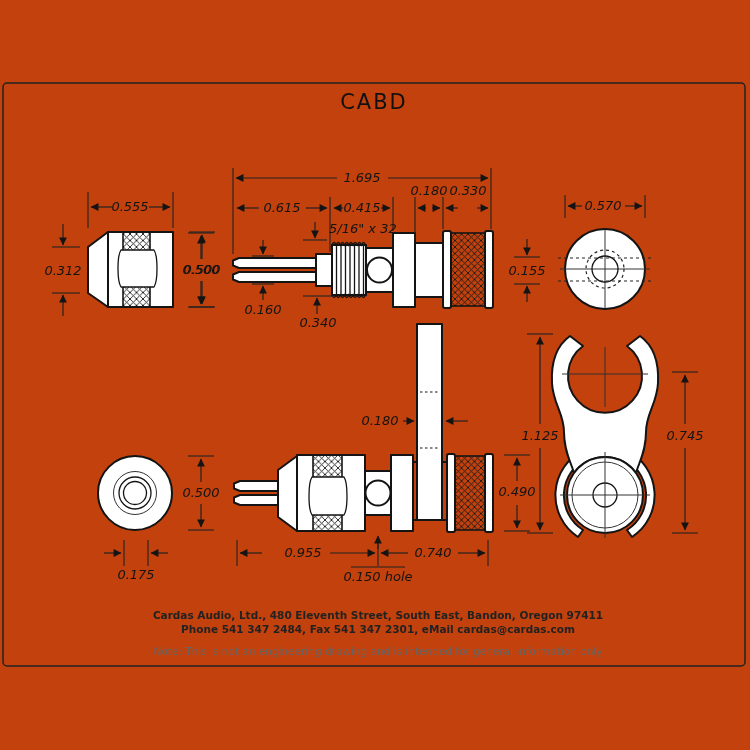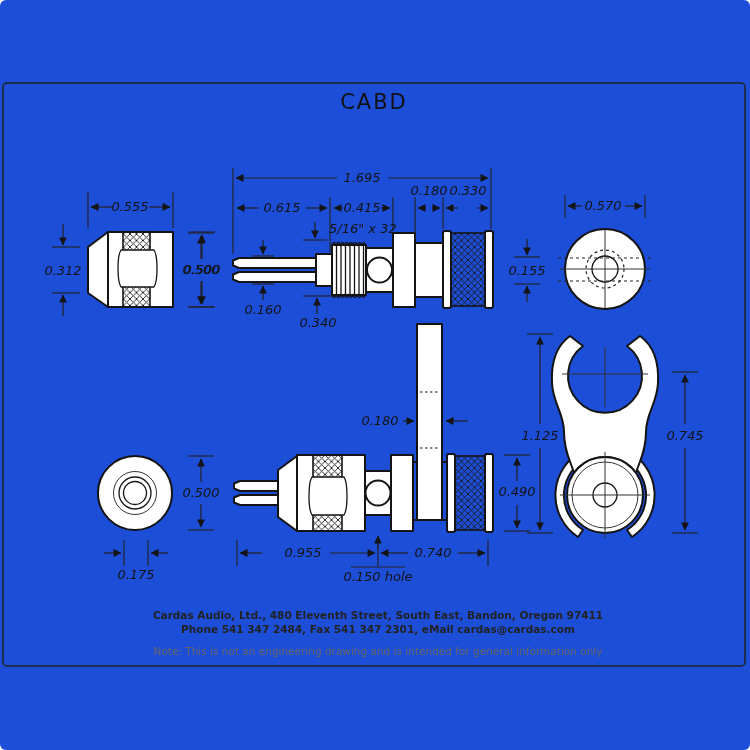--- a/index.html
+++ b/index.html
@@ -1,16 +1,16 @@
 <!DOCTYPE html>
 <html><head>
 <meta charset="utf-8">
 <style>
   html,body{margin:0;padding:0;background:#fff;}
-  .page{width:750px;height:750px;position:relative;background:#1d4ed8;font-family:"DejaVu Sans",sans-serif;border-radius:6px;}
+  .page{width:750px;height:750px;position:relative;background:#c2410c;font-family:"DejaVu Sans",sans-serif;}
   svg{display:block;}
   .ol{fill:#fff;stroke:#141414;stroke-width:2;stroke-linejoin:round;}
   .olt{fill:#fff;stroke:#141414;stroke-width:1.3;stroke-linejoin:round;}
   .ln{stroke:#141414;stroke-width:2;fill:none;}
   .lnt{stroke:#141414;stroke-width:1.3;fill:none;}
   .knr{fill:url(#kn);stroke:#141414;stroke-width:1.6;}
   .dl{stroke:#222;stroke-width:1.2;fill:none;}
   .tk{stroke:#222;stroke-width:1.1;fill:none;}
   .cl{stroke:#333;stroke-width:1;fill:none;}
   .hid{stroke:#222;stroke-width:1.2;stroke-dasharray:3 3;fill:none;}

